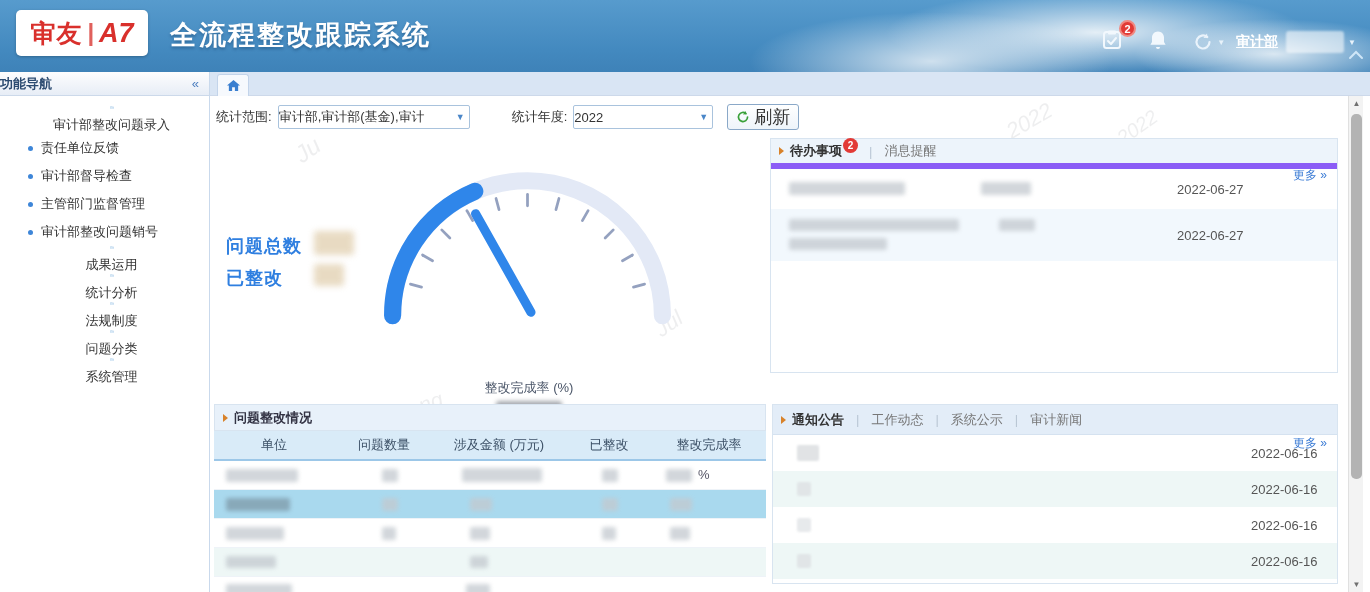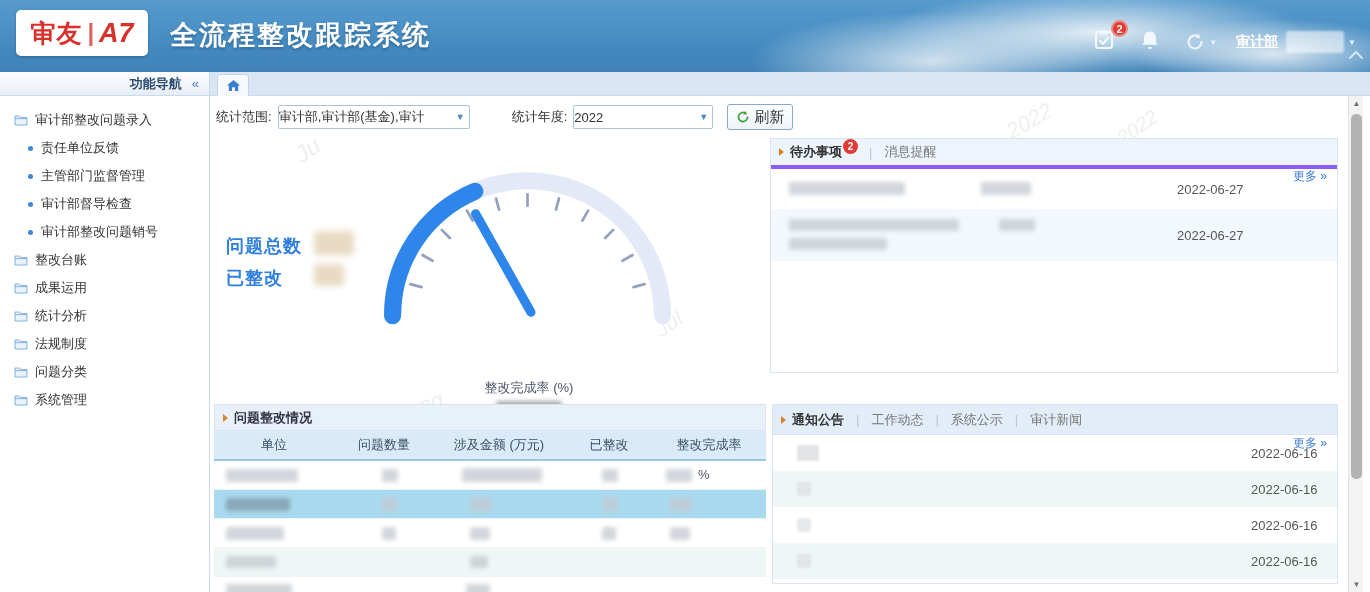--- a/index.html
+++ b/index.html
@@ -21,35 +21,35 @@
   .logo-sep { color:#e0605c; font-size:24px; font-weight:bold; }
   .logo-en { color:#d9302c; font-size:27px; font-weight:bold; font-style:italic; }
   .app-title { position:absolute; left:170px; top:17px; color:#fff; font-size:27px; font-weight:bold;
     letter-spacing:2px; text-shadow:0 2px 3px rgba(0,40,80,.35); }
   .hdr-icons { position:absolute; right:14px; top:26px; height:32px; display:flex; align-items:center; }
   .hdr-ic { position:relative; margin-left:26px; cursor:pointer; }
   .badge { position:absolute; top:-9px; right:-13px; min-width:17px; height:17px; background:#e23a36;
     border:2px solid #f08a82; border-radius:50%; color:#fff; font-size:11px; font-weight:bold;
     display:flex; align-items:center; justify-content:center; }
   .hdr-caret { color:#e8f2fa; font-size:8px; margin-left:4px; }
-  .dept { color:#fff; font-size:14px; font-weight:bold; margin-left:19px;text-decoration:underline; }
+  .dept { color:#fff; font-size:14px; font-weight:bold; margin-left:11px;text-decoration:underline; }
   .user-redact { width:58px; height:22px; margin-left:8px; border-radius:3px;
     background:rgba(255,255,255,.55); filter:blur(1px); }
   .hdr-collapse { position:absolute; right:6px; top:46px; color:#cfe6f7; }
 
   
   .sidebar { position:absolute; left:0; top:72px; width:210px; height:520px; background:#fff;
     border-right:1px solid #c9d9ec; }
   .side-hd { height:24px; background:linear-gradient(180deg,#fdfdfe,#e7edf6);
     border-bottom:1px solid #ccd9ea; display:flex; align-items:center; }
-  .side-title { flex:1; text-align:right; font-size:13px; font-weight:bold; color:#2b4a70; }
+  .side-title { flex:1; text-align:left; font-size:13px; font-weight:bold; color:#2b4a70; }
   .side-collapse { color:#4a7dbf; font-size:13px; padding:0 10px; cursor:pointer; }
   .nav { padding-top:10px; }
   .nav-item { height:28px; display:flex; align-items:center; font-size:13px; color:#333; cursor:pointer; }
-  .nav-item.folder { padding-left:14px; gap:7px; }
+  .nav-item.folder { padding-left:14px; gap:7px;flex-direction:column; }
   .nav-item.sub { padding-left:28px; gap:8px; }
   .bullet { width:5px; height:5px; border-radius:50%; background:#3e86d8; flex:0 0 auto; }
 
   
   .tabbar { position:absolute; left:210px; top:72px; width:1160px; height:24px; background:#d9e5f4;
     border-bottom:1px solid #cdd9ea; }
   .tab-home { position:absolute; left:7px; top:2px; width:32px; height:22px; background:#f6f9fd;
     border:1px solid #c3d4ea; border-bottom:none; border-radius:3px 3px 0 0;
     display:flex; align-items:center; justify-content:center; cursor:pointer; }
   .content { position:absolute; left:210px; top:96px; width:1160px; height:496px; background:#fff; }
@@ -59,21 +59,21 @@
 
   
   .filters { position:absolute; left:6px; top:8px; display:flex; align-items:center; font-size:13px; color:#333; }
   .f-label { margin-right:6px; }
   .dd { height:24px; background:#fff; border:1px solid #a9c3dd; border-radius:2px; display:flex;
     align-items:center; padding:0 4px 0 0; font-size:13px; color:#333; cursor:pointer; }
   .dd-scope { width:192px; margin-right:42px; }
   .dd-year { width:140px; margin-right:14px; }
   .dd-text { flex:1; overflow:hidden; white-space:nowrap; }
   .dd-caret { color:#4a86c8; font-size:9px; padding-left:3px; }
-  .btn-refresh { height:26px; padding:0 8px; display:flex; align-items:center; gap:4px; font-size:15px; color:#333;
+  .btn-refresh { height:26px; padding:0 8px; display:flex; align-items:center; gap:4px; font-size:18px; color:#333;
     background:linear-gradient(180deg,#ffffff,#eef4fa); border:1px solid #8aa8c8; border-radius:3px; cursor:pointer; }
 
   
   .gauge-wrap { position:absolute; left:4px; top:40px; width:556px; height:262px; }
   .g-label { position:absolute; left:12px; color:#2f7fe0; font-size:18px; font-weight:bold; letter-spacing:1px; }
   .g-redact { position:absolute; border-radius:3px; background:#e3d2b4; filter:blur(3px); opacity:.8; }
   .g-caption { position:absolute; left:200px; top:243px; width:230px; text-align:center; font-size:13px; color:#4a5568; }
   .g-value-redact { position:absolute; left:282px; top:265px; width:66px; height:26px; background:#9fa3a9;
     border-radius:3px; filter:blur(2px); opacity:.9; }
 
@@ -85,21 +85,21 @@
   .p-tab { cursor:pointer; }
   .p-tab.active { color:#333; font-weight:bold; }
   .p-tab.idle { color:#777; }
   .p-div { color:#b9c6d4; margin:0 12px; }
   .more { margin-left:auto; margin-right:10px; color:#3a7bd5; font-size:12px; cursor:pointer;margin-top:48px; }
   .mini-badge { display:inline-flex; align-items:center; justify-content:center; min-width:15px; height:15px;
     background:#e23a36; border-radius:50%; color:#fff; font-size:10px; font-weight:bold;
     position:relative; top:-6px; left:1px; }
 
   .todo-panel { left:560px; top:42px; width:568px; height:235px; }
-  .todo-panel .p-hd { height:30px; background:#edf4fb; border-bottom:4px solid #8b5cf6; }
+  .todo-panel .p-hd { height:30px; background:#edf4fb; border-bottom:6px solid #8b5cf6; }
   .todo-row { position:relative; font-size:13px; color:#555; }
   .todo-row .date { position:absolute; left:406px; top:50%; transform:translateY(-50%); }
   .r-blk { position:absolute; background:#c3c9cf; border-radius:2px; filter:blur(2px); opacity:.75; }
 
   .table-panel { left:4px; top:308px; width:552px; height:188px; border:none; }
   .t-title { height:27px; background:#e8f1fa; border:1px solid #d8e4f0; display:flex; align-items:center;
     font-size:13px; font-weight:bold; color:#334; }
   .t-colhd { height:30px; background:#d9ebf8; border-bottom:2px solid #9cc7e8; display:flex; align-items:center;
     font-size:13px; color:#3c5066; }
   .t-colhd > div { text-align:center; }
@@ -182,36 +182,29 @@
             <path d="M1 4.6 H13" stroke="#7fb2e0" fill="none"></path>
           </svg>
         <span>审计部整改问题录入</span>
       </div>
       <div class="nav-item sub">
         <span class="bullet"></span>
         <span>责任单位反馈</span>
       </div>
       <div class="nav-item sub">
         <span class="bullet"></span>
-        <span>主管部门监督管理</span>
+        <span>审计部督导检查</span>
       </div>
       <div class="nav-item sub">
         <span class="bullet"></span>
-        <span>审计部督导检查</span>
+        <span>主管部门监督管理</span>
       </div>
       <div class="nav-item sub">
         <span class="bullet"></span>
         <span>审计部整改问题销号</span>
-      </div>
-      <div class="nav-item folder">
-        <svg width="14" height="12" viewBox="0 0 14 12">
-            <path d="M1 2 h4.5 l1.2 1.6 H13 v7.4 H1 Z" fill="#eaf3fc" stroke="#7fb2e0"></path>
-            <path d="M1 4.6 H13" stroke="#7fb2e0" fill="none"></path>
-          </svg>
-        <span>整改台账</span>
       </div>
       <div class="nav-item folder">
         <svg width="14" height="12" viewBox="0 0 14 12">
             <path d="M1 2 h4.5 l1.2 1.6 H13 v7.4 H1 Z" fill="#eaf3fc" stroke="#7fb2e0"></path>
             <path d="M1 4.6 H13" stroke="#7fb2e0" fill="none"></path>
           </svg>
         <span>成果运用</span>
       </div>
       <div class="nav-item folder">
         <svg width="14" height="12" viewBox="0 0 14 12">

